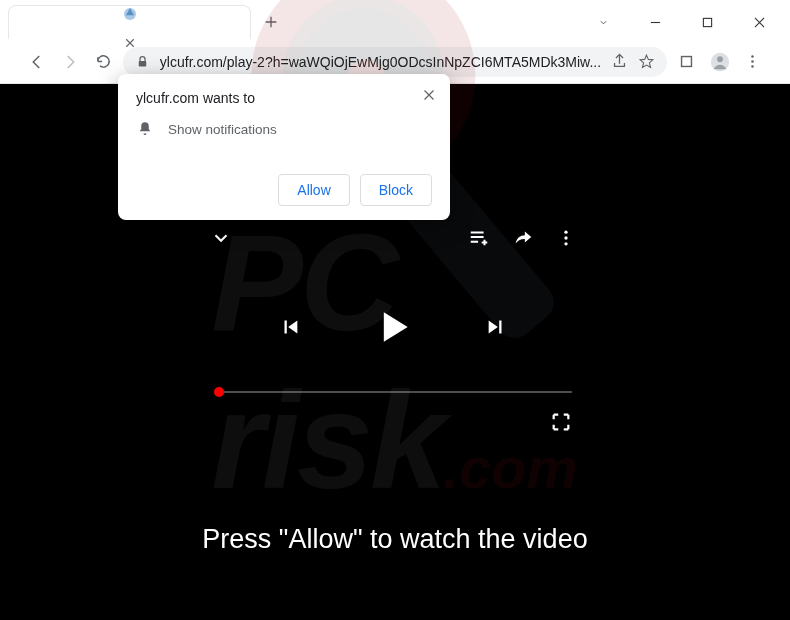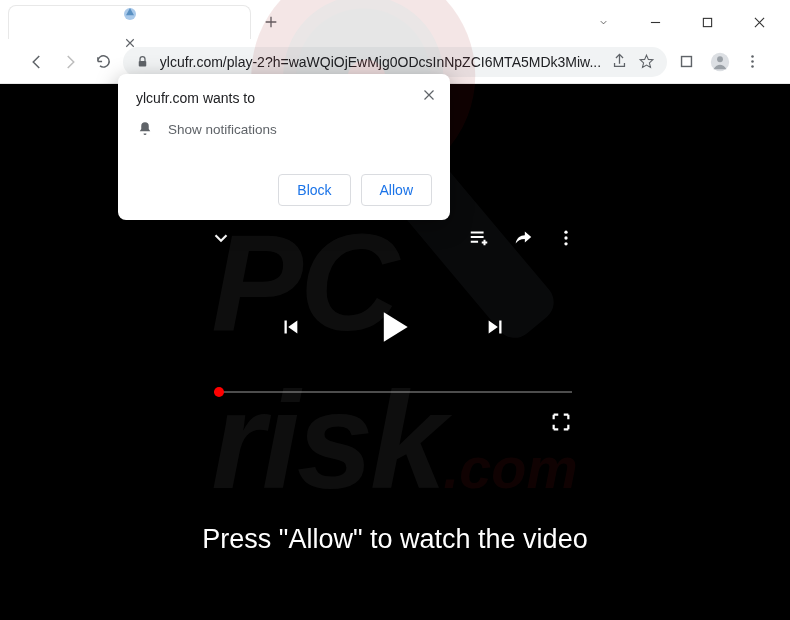--- a/index.html
+++ b/index.html
@@ -254,16 +254,16 @@
   <div class="perm-title">ylcufr.com wants to</div>
   <div class="perm-row">
     <span class="icon">
       <svg viewBox="0 0 24 24" width="18" height="18">
           <path d="M12 3a5 5 0 0 0-5 5v4l-2 3h14l-2-3V8a5 5 0 0 0-5-5zM10 18a2 2 0 0 0 4 0" fill="#5f6368"></path>
         </svg>
     </span>
     <span>Show notifications</span>
   </div>
   <div class="perm-actions">
+    <button class="perm-btn">Allow</button>
     <button class="perm-btn">Block</button>
-    <button class="perm-btn">Allow</button>
   </div>
 </div>
 
 </body></html>

